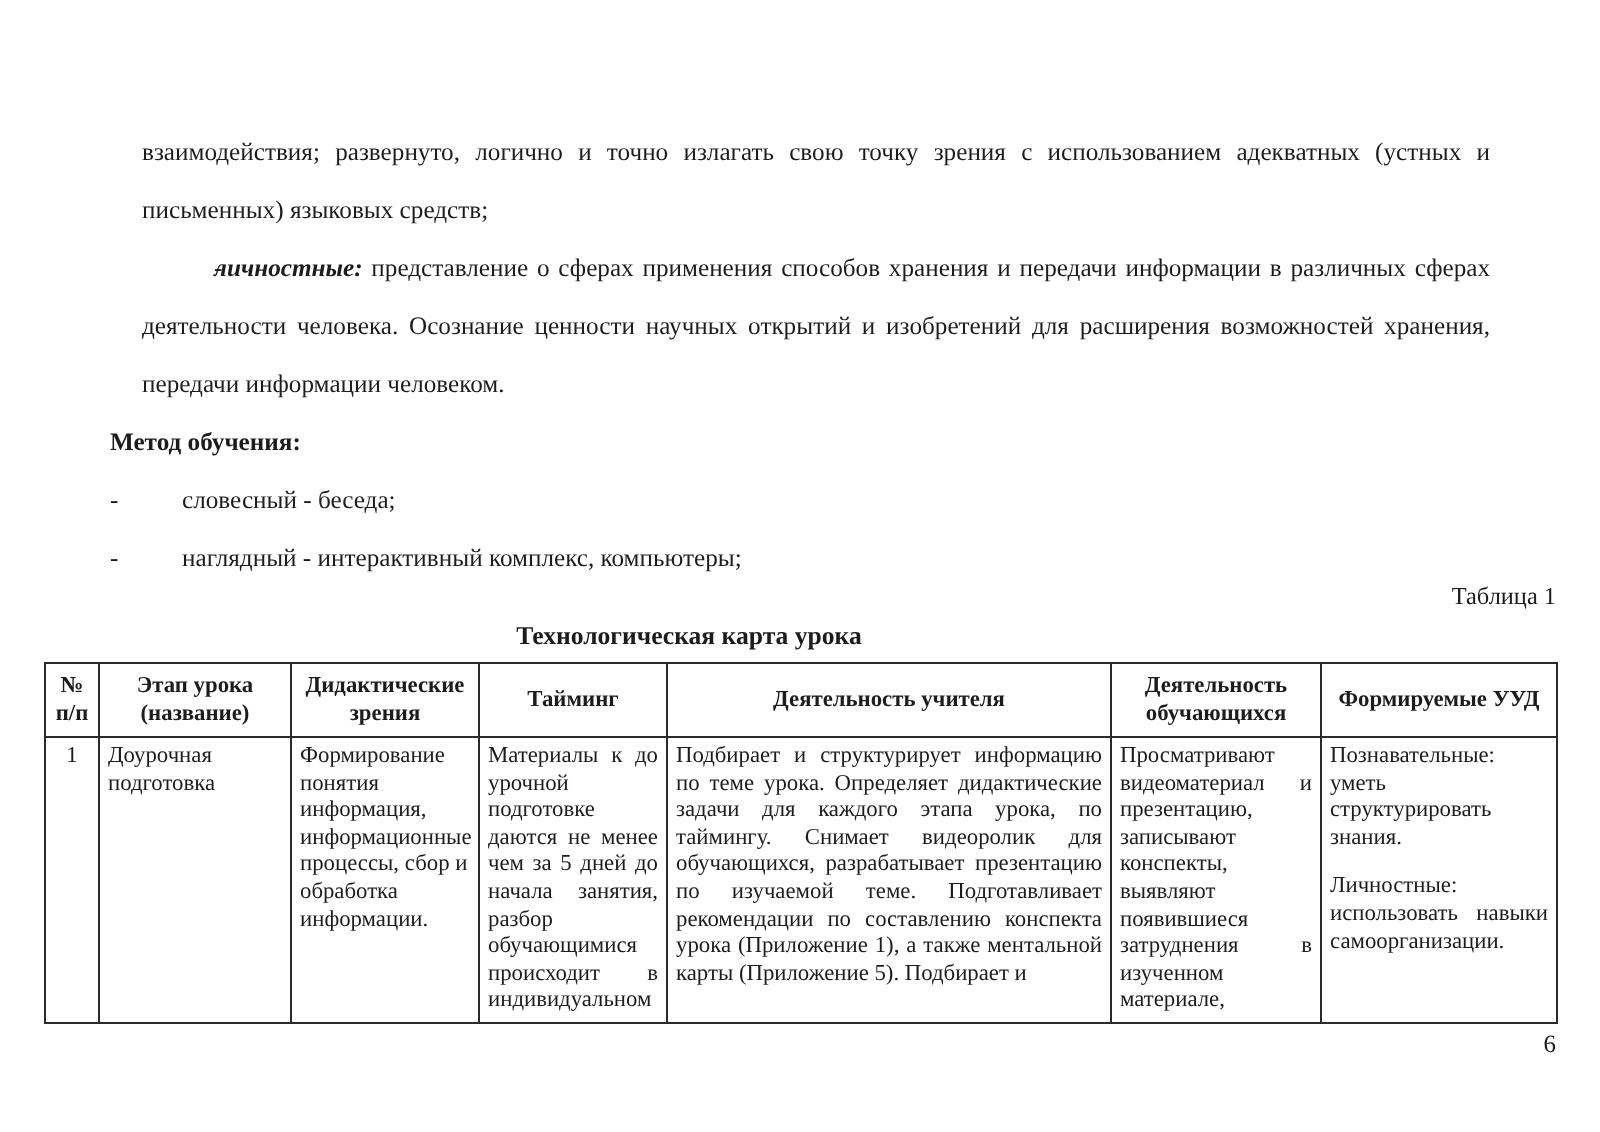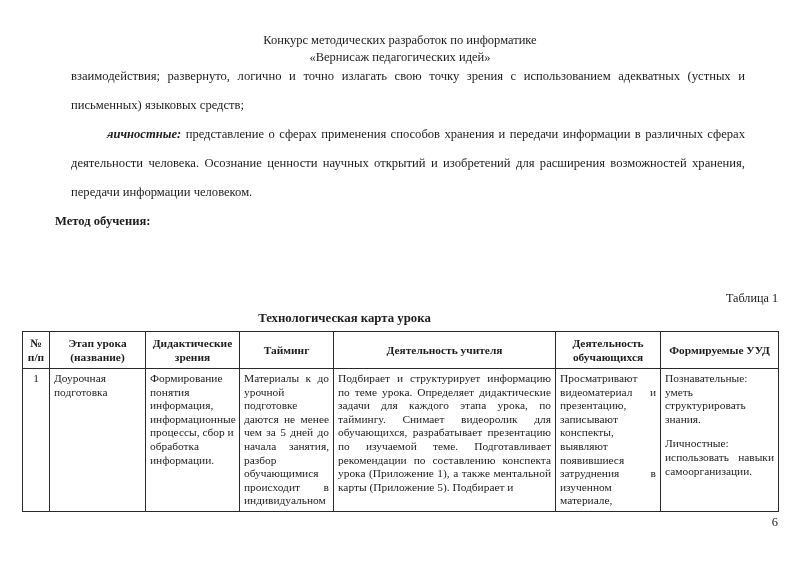--- a/index.html
+++ b/index.html
@@ -142,34 +142,32 @@
     right: 22px;
     top: 515px;
     font-size: 12.4px;
   }
 </style>
 </head>
 <body>
 
 <div class="page">
 
-  <div class="title-block">
-    <div class="doc-title">Конкурс методических разработок по информатике</div>
-    <div class="doc-title">«Вернисаж педагогических идей»</div>
-  </div>
 
   <div class="body-block">
 
     <p class="just">взаимодействия; развернуто, логично и точно излагать свою точку зрения с использованием адекватных (устных и письменных) языковых средств;</p>
 
     <p class="just indent"><span class="dash" style="display:inline-block;width:36px;margin-left:-36px;">-</span><span class="ital">личностные:</span><span> представление о сферах применения способов хранения и передачи информации в различных сферах деятельности человека. Осознание ценности научных открытий и изобретений для расширения возможностей хранения, передачи информации человеком.</span></p>
 
     <div class="heading-line">Метод обучения:</div>
 
-
+    <div class="dash-item"><span class="dash">-</span><span>словесный - беседа;</span></div>
+
+    <div class="dash-item"><span class="dash">-</span><span>наглядный - интерактивный комплекс, компьютеры;</span></div>
 
 
 
   </div>
 
   <div class="tbl-num">Таблица 1</div>
   <div class="tbl-title">Технологическая карта урока</div>
 
   <table class="tk">
     <colgroup>

